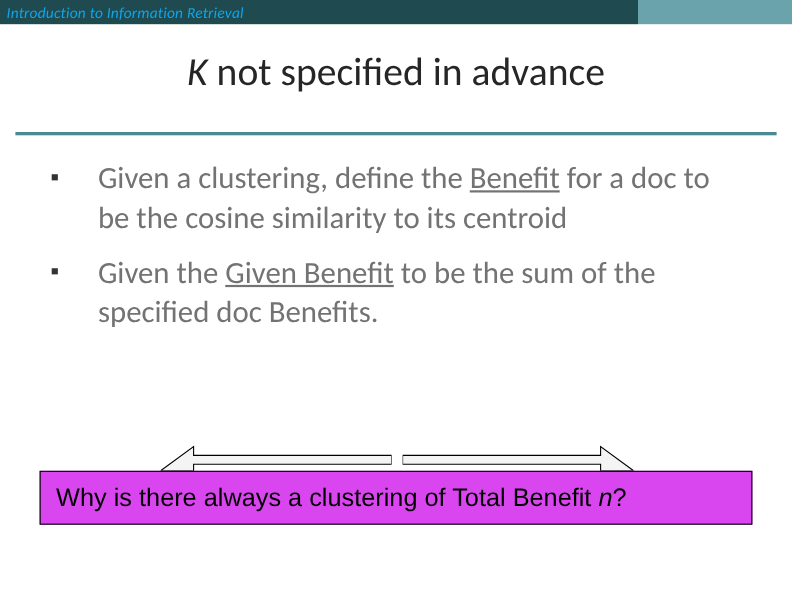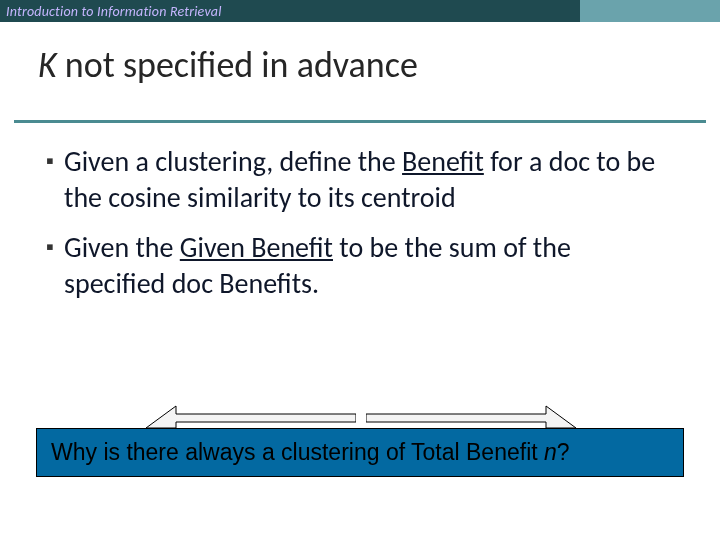--- a/index.html
+++ b/index.html
@@ -1,34 +1,34 @@
 <!DOCTYPE html>
 <html><head>
 <meta charset="utf-8">
 <style>
   * { margin: 0; padding: 0; box-sizing: border-box; }
   html, body { width: 720px; height: 540px; background: #fff; font-family: Calibri, "Segoe UI", Arial, sans-serif; overflow: hidden; }
   .slide { width: 720px; height: 540px; position: relative; }
   .topbar { position: absolute; top: 0; left: 0; width: 100%; height: 22px; }
   .topbar-dark { position: absolute; top: 0; left: 0; width: 580px; height: 22px; background: #1f4a50; display: flex; align-items: center; padding-left: 6px; }
   .topbar-light { position: absolute; top: 0; left: 580px; width: 140px; height: 22px; background: #6aa3ac; }
-  .topbar-text { color: #c4b5fd; font-style: italic; font-size: 14px; letter-spacing: 0.2px; }
+  .topbar-text { color: #0ea5e9; font-style: italic; font-size: 14px; letter-spacing: 0.2px; }
   .title-block { position: absolute; top: 46px; left: 38px; width: 644px; }
-  .title { font-size: 36px; color: #262626; font-weight: 400; line-height: 1.1; }
+  .title { font-size: 36px; color: #262626; font-weight: 400; line-height: 1.1; text-align: center; }
   .title .ital { font-style: italic; }
   .rule-line { position: absolute; top: 120px; left: 14px; width: 692px; height: 3px; background: #4a8b91; }
   .body { position: absolute; top: 144px; left: 46px; width: 628px; color: #111; }
   .bullet { display: flex; margin-bottom: 14px; }
   .marker { width: 18px; flex: 0 0 18px; font-size: 22px; color: #333; line-height: 34px; }
-  .btext { font-size: 28px; line-height: 36px; color: #0f172a; }
+  .btext { font-size: 28px; line-height: 36px; color: #737373; margin-left: 25px; }
   .uline { text-decoration: underline; }
   .callout-wrap { position: absolute; top: 394px; left: 36px; width: 648px; }
   .callout-arrows { position: relative; height: 34px; width: 100%; }
   .arrow-svg { position: absolute; top: 0; }
-  .callout-box { width: 100%; border: 1px solid #000; background: #0369a1; padding: 10px 14px; font-family: Arial, Helvetica, sans-serif; font-size: 23px; color: #000; }
+  .callout-box { width: 100%; border: 1px solid #000; background: #d946ef; padding: 10px 14px; font-family: Arial, Helvetica, sans-serif; font-size: 23px; color: #000; }
   .callout-box .ital { font-style: italic; }
 </style>
 </head>
 <body>
 
 <div class="slide">
 
   <div class="topbar">
     <div class="topbar-dark">
       <span class="topbar-text">Introduction to Information Retrieval</span>

